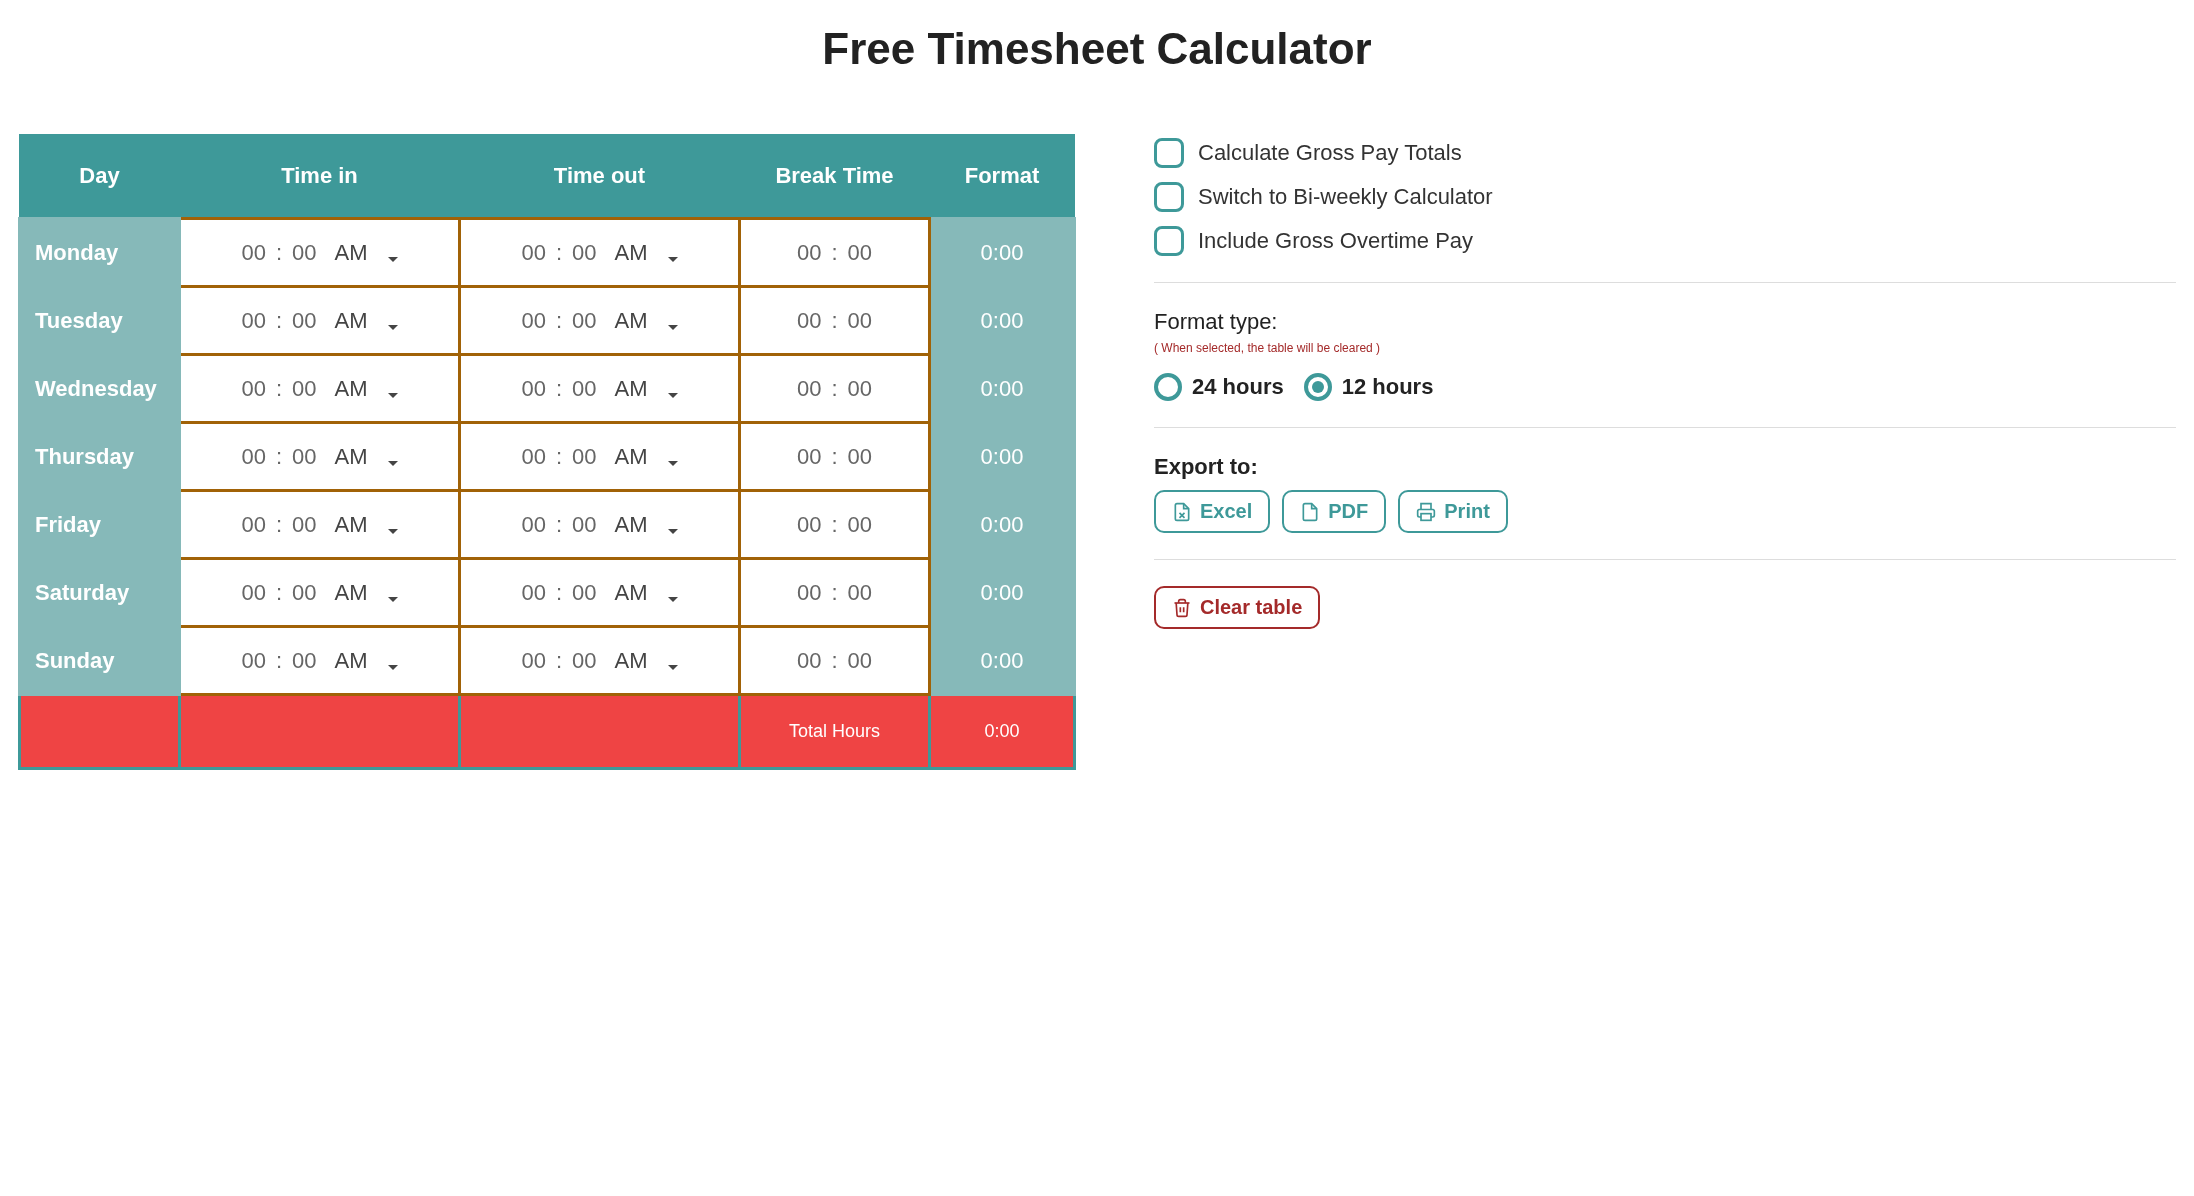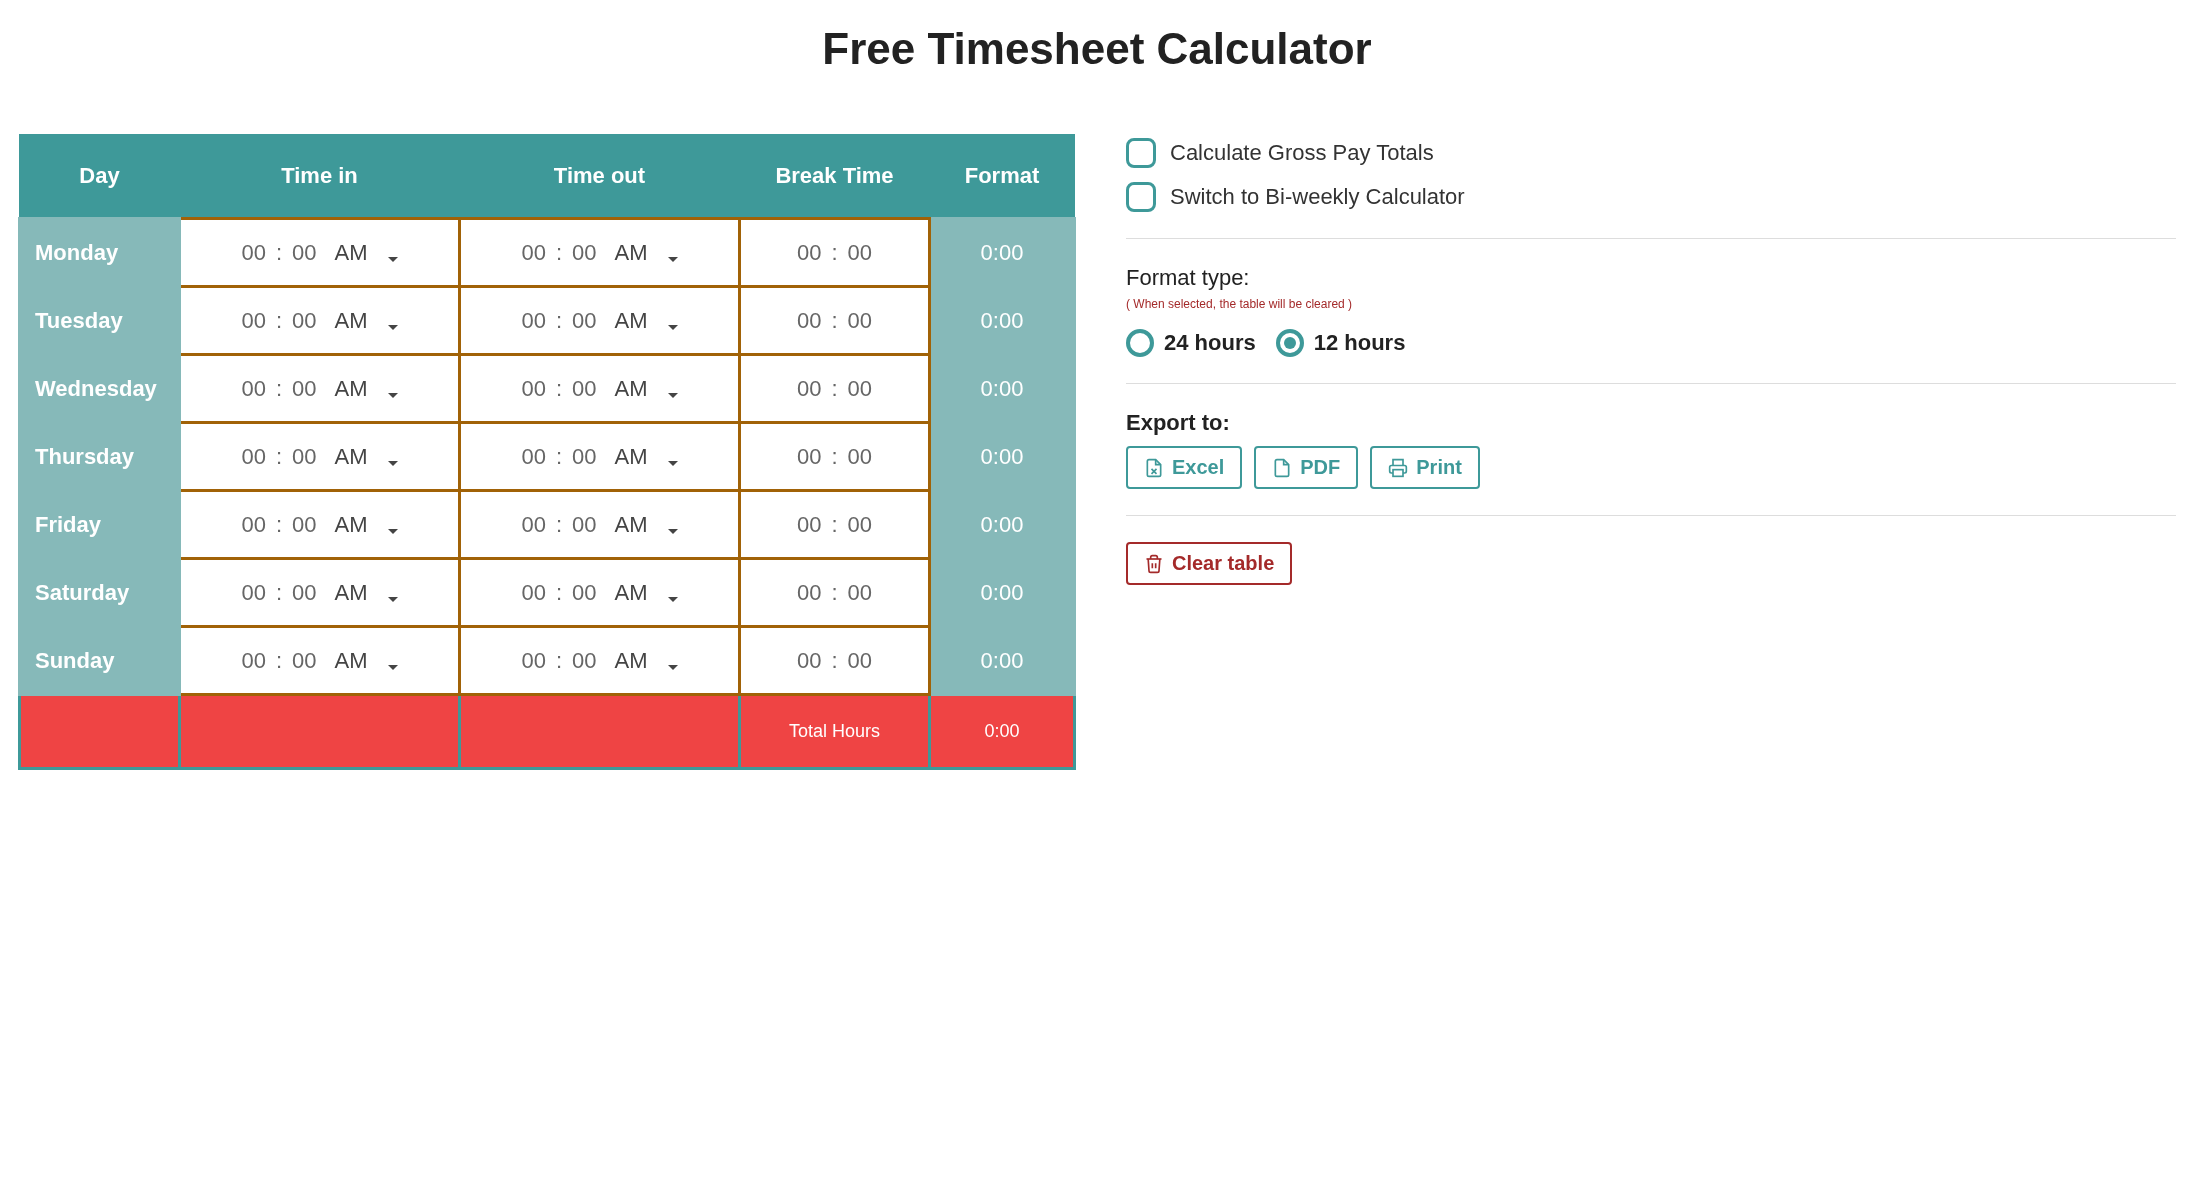--- a/index.html
+++ b/index.html
@@ -102,20 +102,21 @@
     position: relative;
     top: 2px;
   }
 
   
   .side {
     flex: 1;
     padding-top: 4px;
     font-size: 22px;
     color: #333;
+    margin-left: 28px;
   }
   .opt {
     display: flex;
     align-items: center;
     gap: 14px;
     margin-bottom: 14px;
   }
   .cbox {
     width: 30px; height: 30px;
     border: 3px solid #3e9999;
@@ -142,21 +143,21 @@
   .rdot.sel::after {
     content: ""; position: absolute; inset: 4px;
     background: #3e9999; border-radius: 50%;
   }
 
   .btnrow { display: flex; gap: 12px; margin-top: 10px; }
   .btn {
     border: 2px solid #3e9999;
     color: #3e9999;
     background: #fff;
-    border-radius: 4px;
+    border-radius: 10px;
     padding: 8px 16px;
     font-size: 20px;
     font-weight: 700;
     display: inline-flex;
     align-items: center;
     gap: 8px;
   }
   .btn.red { border-color: #a42a2a; color: #a42a2a; }
   .ic { width: 20px; height: 20px; display:inline-block; }
 </style>
@@ -383,20 +384,24 @@
 
   <div class="side">
 
     <div class="opt">
       <span class="cbox"></span>
       <span>Calculate Gross Pay Totals</span>
     </div>
     <div class="opt">
       <span class="cbox"></span>
       <span>Switch to Bi-weekly Calculator</span>
+    </div>
+    <div class="opt">
+      <span class="cbox"></span>
+      <span>Include Gross Overtime Pay</span>
     </div>
 
     <hr>
 
     <div class="side-label">Format type:</div>
     <div class="warn">( When selected, the table will be cleared )</div>
     <div class="radios">
       <label class="radio">
         <span class="rdot"></span>
         <span>24 hours</span>

